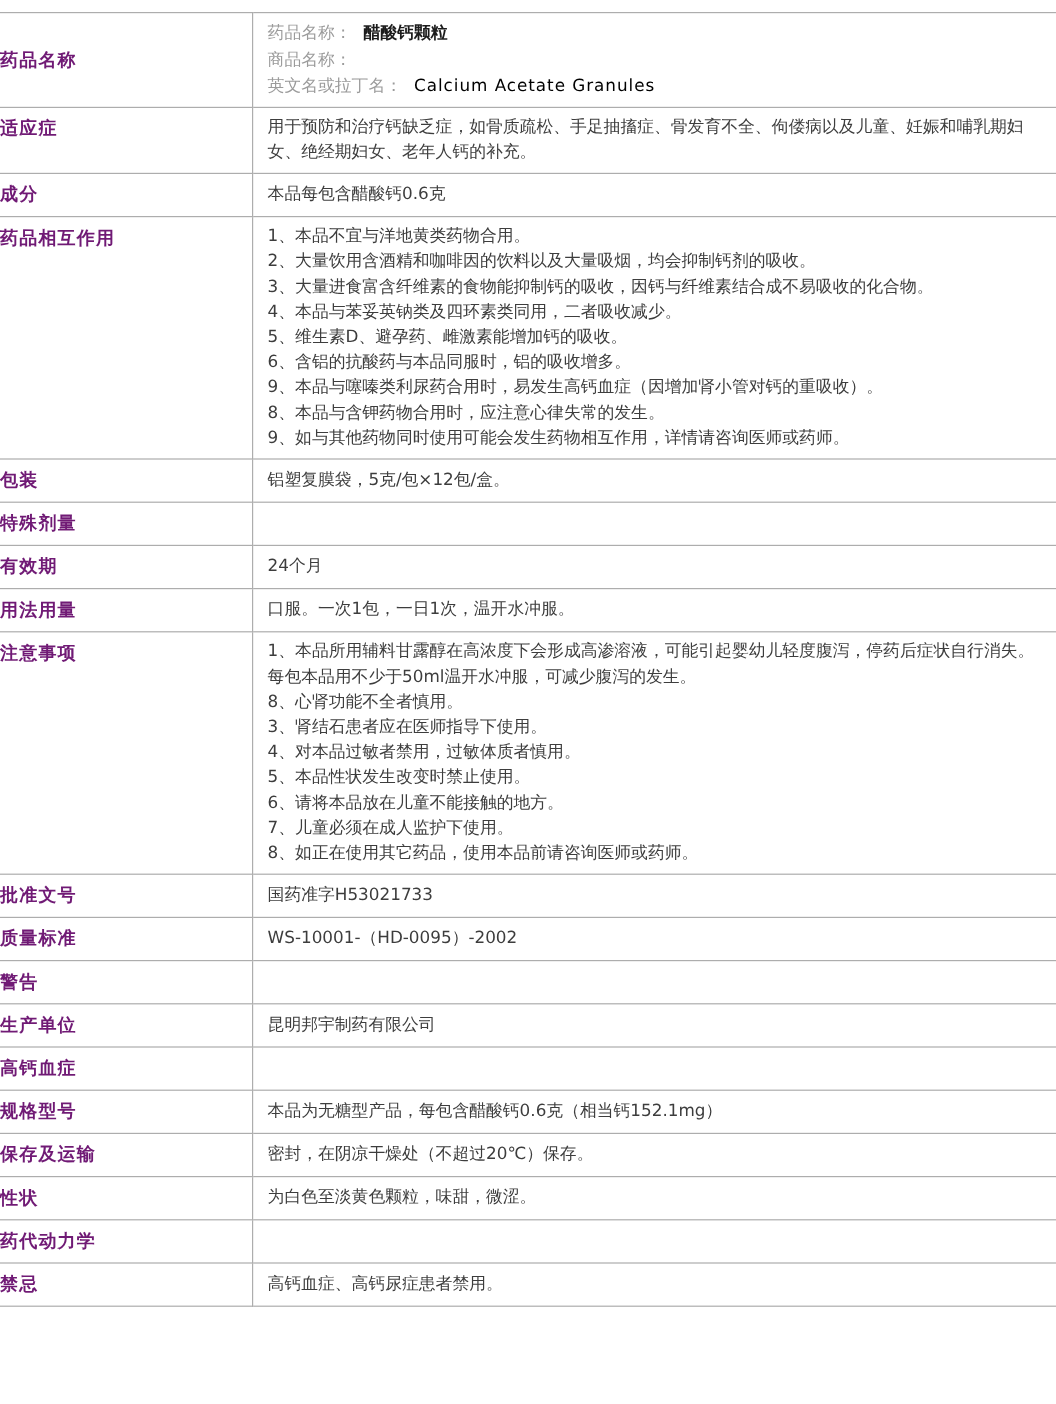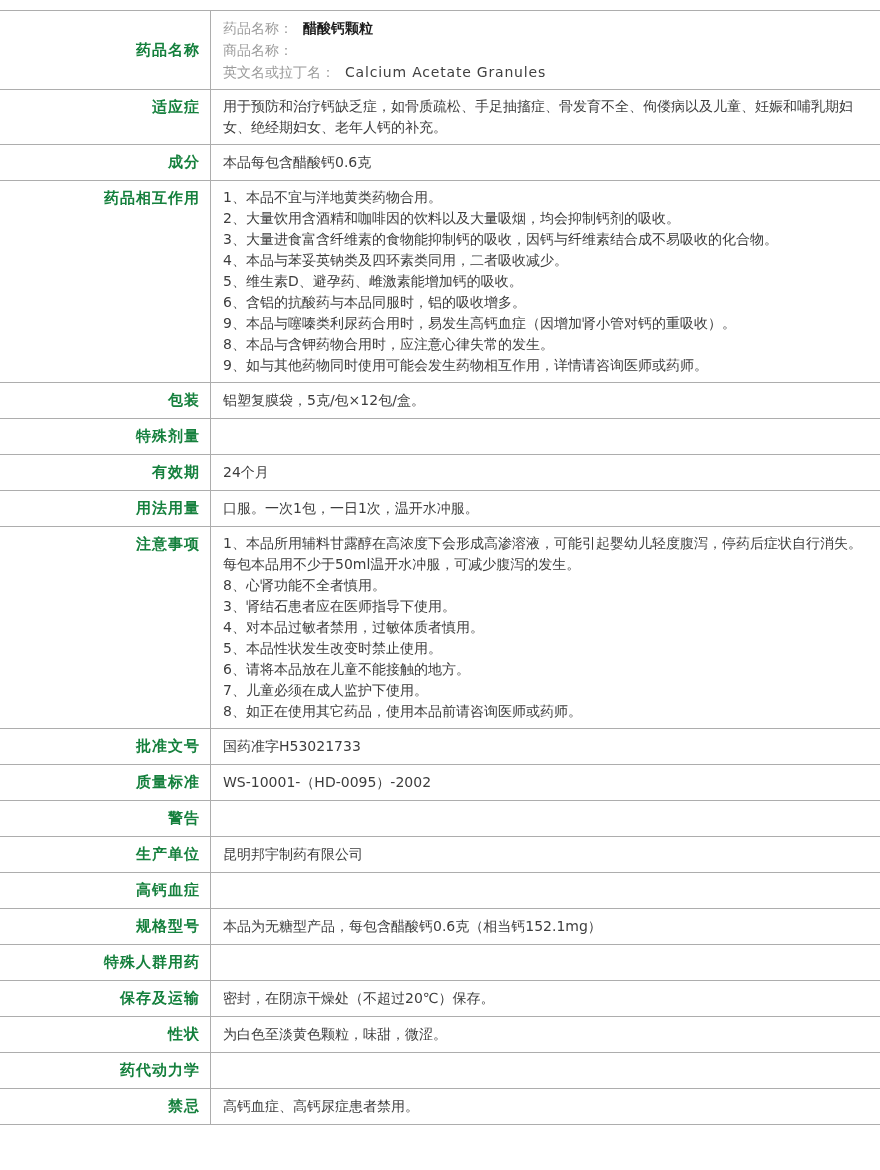--- a/index.html
+++ b/index.html
@@ -26,25 +26,24 @@
   table.drug-table tr {
     height: 33px;
   }
   table.drug-table td {
     border-top: 1px solid #adadad;
     border-bottom: 1px solid #adadad;
   }
   td.label-cell {
     width: 200px;
     border-right: 1px solid #adadad;
-    text-align: right;
     vertical-align: top;
     font-size: 15px;
     font-weight: bold;
-    color: #15803d;
+    color: #701a75;
     padding: 7px 10px 7px 0;
     line-height: 21px;
     letter-spacing: 1px;
   }
   td.label-cell.v-middle {
     vertical-align: middle;
   }
   td.value-cell {
     vertical-align: middle;
     font-size: 14px;
@@ -60,21 +59,21 @@
   }
   .muted-name {
     color: #9b9b9b;
     margin-right: 10px;
   }
   .field-val-bold {
     color: #1c1c1c;
     font-weight: bold;
   }
   .field-val-latin {
-    color: #404040;
+    color: #000000;
     letter-spacing: 0.8px;
   }
 </style>
 </head>
 <body>
 
 <div class="page">
   <div class="table-wrap">
     <table class="drug-table">
       <tbody>
@@ -155,24 +154,20 @@
           </tr>
           <tr>
             <td class="label-cell">高钙血症</td>
             <td class="value-cell"></td>
           </tr>
           <tr>
             <td class="label-cell">规格型号</td>
             <td class="value-cell">本品为无糖型产品，每包含醋酸钙0.6克（相当钙152.1mg）</td>
           </tr>
           <tr>
-            <td class="label-cell">特殊人群用药</td>
-            <td class="value-cell"></td>
-          </tr>
-          <tr>
             <td class="label-cell">保存及运输</td>
             <td class="value-cell">密封，在阴凉干燥处（不超过20℃）保存。</td>
           </tr>
           <tr>
             <td class="label-cell">性状</td>
             <td class="value-cell">为白色至淡黄色颗粒，味甜，微涩。</td>
           </tr>
           <tr>
             <td class="label-cell">药代动力学</td>
             <td class="value-cell"></td>

